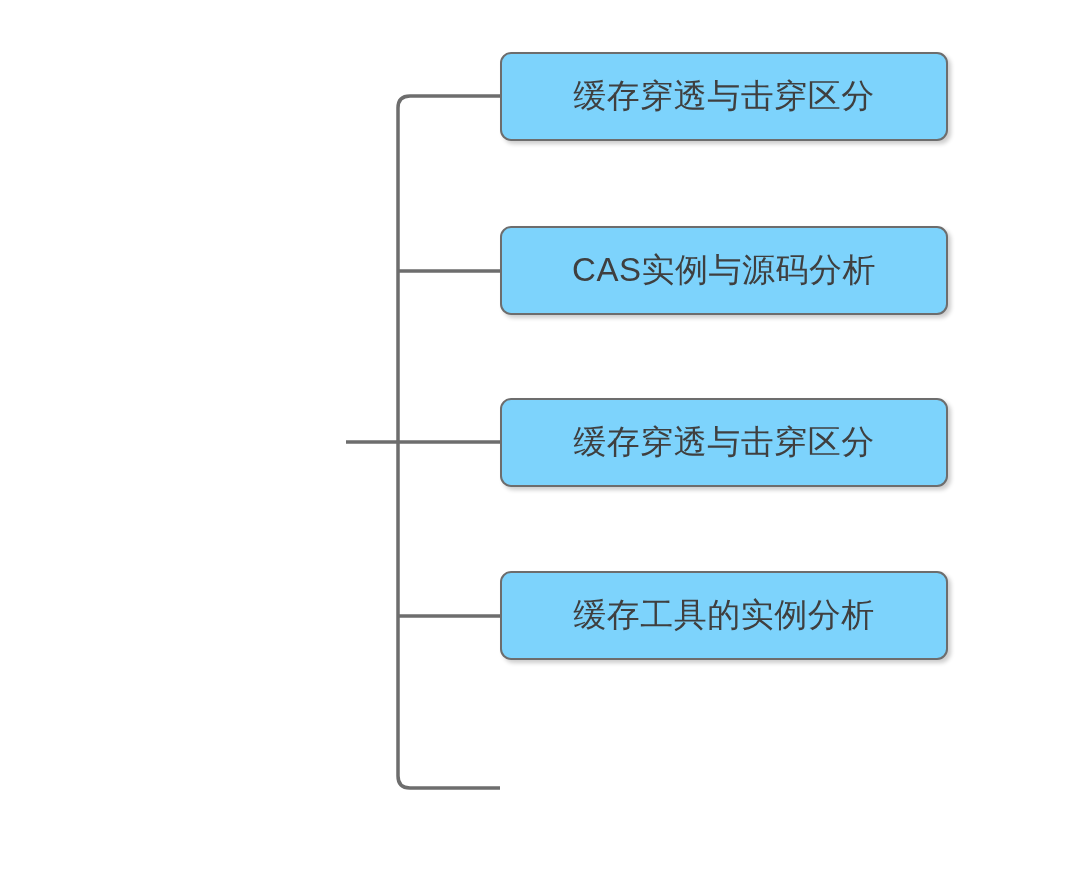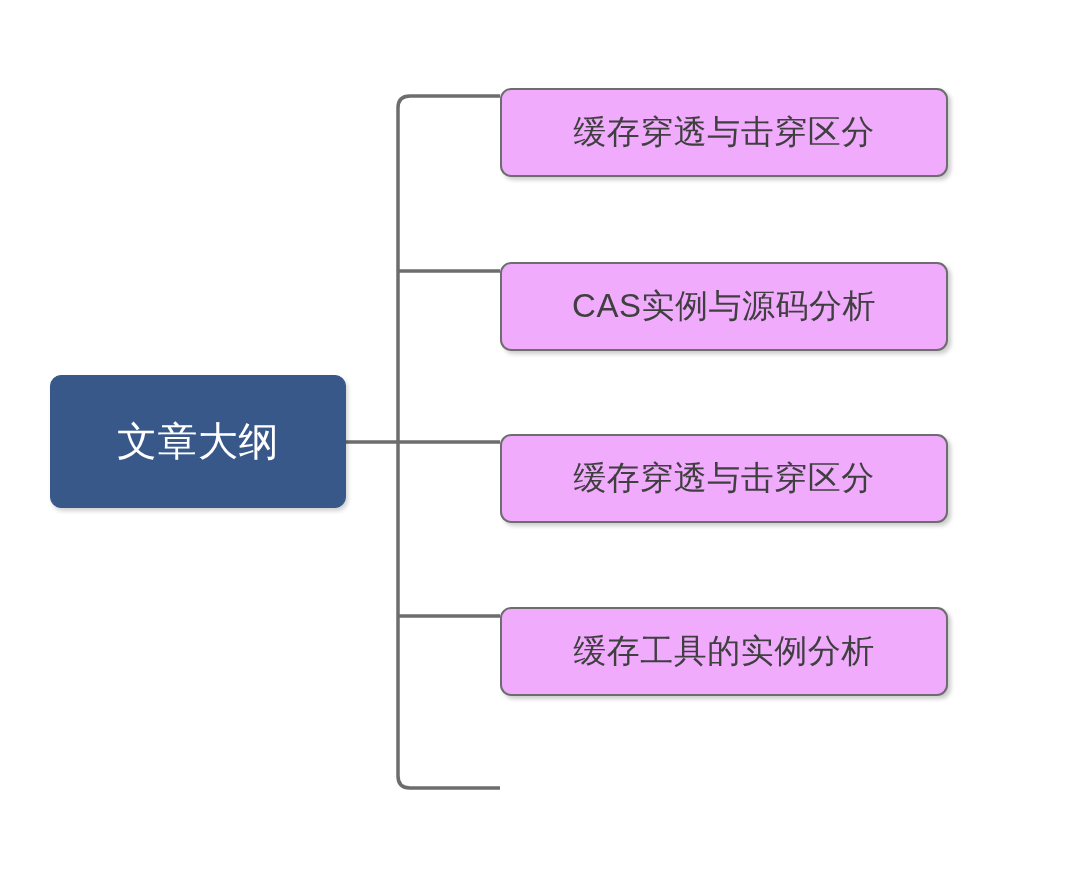--- a/index.html
+++ b/index.html
@@ -47,24 +47,23 @@
     background: #38588a;
     border: 1px solid #38588a;
     box-shadow: 2px 3px 4px rgba(0,0,0,0.18);
   }
   #root-node .node-label {
     color: #ffffff;
     font-size: 40px;
   }
   
   .branch-node {
-    background: #f0abfc;
+    background: #7dd3fc;
     border: 2.5px solid #6d6d6d;
     box-shadow: 3px 3px 4px rgba(0,0,0,0.20);
-    margin-top: 36px;
   }
   .branch-node .node-label {
     color: #3f3f3f;
     font-size: 33px;
   }
   #branch-node-0 { left: 500px; top: 52px;  width: 448px; height: 89px; }
   #branch-node-1 { left: 500px; top: 226px; width: 448px; height: 89px; }
   #branch-node-2 { left: 500px; top: 398px; width: 448px; height: 89px; }
   #branch-node-3 { left: 500px; top: 571px; width: 448px; height: 89px; }
   #branch-node-4 { left: 500px; top: 743px; width: 528px; height: 89px; }
@@ -84,23 +83,20 @@
 
     <path d="M 398 271 L 500 271" fill="none" stroke="#6d6d6d" stroke-width="3.5" stroke-linecap="butt"></path>
 
     <path d="M 398 442 L 500 442" fill="none" stroke="#6d6d6d" stroke-width="3.5" stroke-linecap="butt"></path>
 
     <path d="M 398 616 L 500 616" fill="none" stroke="#6d6d6d" stroke-width="3.5" stroke-linecap="butt"></path>
 
     <path d="M 398 776 Q 398 788 410 788 L 500 788" fill="none" stroke="#6d6d6d" stroke-width="3.5" stroke-linecap="butt"></path>
   </svg>
 
-  <div class="node" id="root-node">
-    <span class="node-label">文章大纲</span>
-  </div>
 
   <div class="node branch-node" id="branch-node-0">
     <span class="node-label">缓存穿透与击穿区分</span>
   </div>
 
   <div class="node branch-node" id="branch-node-1">
     <span class="node-label">CAS实例与源码分析</span>
   </div>
 
   <div class="node branch-node" id="branch-node-2">

